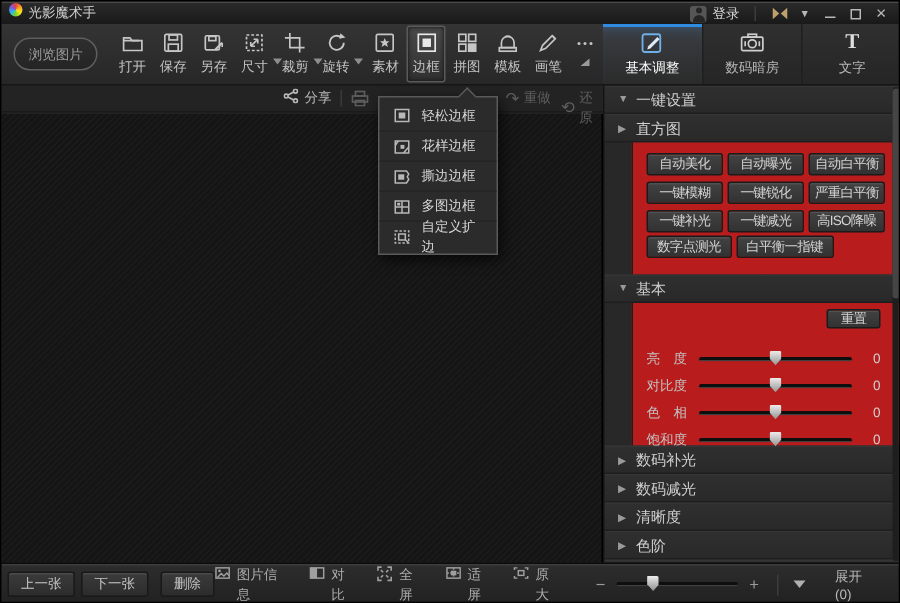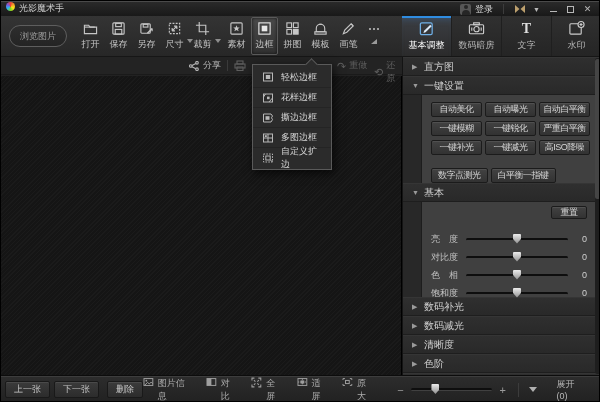--- a/index.html
+++ b/index.html
@@ -53,21 +53,21 @@
   .tab:first-child { border-left:none; }
   .tab.active { background:linear-gradient(#3c3f44,#2b2b2b); color:#fff;
     box-shadow:inset 0 8px 10px -8px rgba(60,140,220,.55); }
   .tab.active::before { content:""; position:absolute; top:0; left:0; right:0; height:2px; background:#2f8ce0; }
   .tab svg, .tab .t-glyph { display:block; }
   .t-glyph { font-family:"Liberation Serif","DejaVu Serif",serif; font-weight:bold; font-size:14px; color:#dedede; line-height:16px; }
 
   
   .actionrow { position:absolute; top:56px; left:0; width:401px; height:18px; background:#232323;
     border-bottom:1px solid #1a1a1a; font-size:9px; z-index:2; }
-  .share { position:absolute; left:188px; top:2px; display:flex; align-items:center; gap:4px; color:#b8b8b8; }
+  .share { position:absolute; left:188px; top:2px; display:flex; gap:4px; color:#b8b8b8; }
   .ar-sep { position:absolute; left:226px; top:3px; width:1px; height:11px; background:#3a3a3a; }
   .print-ic { position:absolute; left:233px; top:3px; color:#5e5e5e; }
   .redo { position:absolute; left:336px; top:2px; display:flex; align-items:center; gap:3px; color:#5e5e5e; }
   .restore { position:absolute; left:373px; top:2px; display:flex; align-items:center; gap:3px; color:#5e5e5e; }
   .glyph-ic { font-size:11px; line-height:12px; }
 
   
   .canvas { position:absolute; top:75px; left:0; width:401px; height:299px;
     background:#151515;
     background-image:repeating-linear-gradient(135deg, rgba(255,255,255,.022) 0, rgba(255,255,255,.022) 1px, transparent 1px, transparent 3px);
@@ -83,26 +83,26 @@
   .menu-item + .menu-item { border-top:1px solid #242424; }
   .menu-item svg { flex:none; }
 
   
   .panel { position:absolute; top:56px; left:401px; width:199px; height:318px; background:#282828;
     border-left:1px solid #141414; overflow:hidden; z-index:2; }
   .sec-head { height:19px; display:flex; align-items:center; gap:6px; padding-left:9px;
     background:linear-gradient(#2f2f2f,#292929); border-top:1px solid #353535; border-bottom:1px solid #1e1e1e;
     color:#d0d0d0; font-size:10px; }
   .arr { font-size:7px; color:#9a9a9a; width:6px; }
-  .sec-body { margin-left:18px; background:#404040; border-left:1px solid #1d1d1d; padding:7px 14px 8px 9px; }
+  .sec-body { margin-left:18px; background:#b91c1c; border-left:1px solid #1d1d1d; padding:7px 14px 8px 9px; }
   .qgrid { display:grid; grid-template-columns:repeat(3,51px); gap:4px 3px; }
   .qbtn { height:15px; display:flex; align-items:center; justify-content:center; font-size:9px; letter-spacing:-.5px;
     color:#d4d4d4; background:linear-gradient(#424242,#323232); border:1px solid #1b1b1b;
     box-shadow:inset 0 1px 0 #505050; border-radius:2px; white-space:nowrap; overflow:hidden; }
-  .qextra { display:flex; gap:3px; margin-top:13px; }
+  .qextra { display:flex; gap:3px; margin-top:2px; }
   .qextra .qbtn { padding:0 6px; }
   .reset-row { display:flex; justify-content:flex-end; margin-bottom:11px; }
   .qbtn.reset { width:36px; height:13px; }
   .slider-row { display:flex; align-items:center; height:18px; gap:7px; }
   .sl-label { width:28px; color:#c2c2c2; font-size:9px; white-space:pre; }
   .sl-track { flex:1; height:3px; background:#0e0e0e; border-radius:2px; border-bottom:1px solid #404040; position:relative; }
   .sl-handle { position:absolute; top:-4px; width:8px; height:10px; transform:translateX(-50%);
     background:linear-gradient(#ececec,#8f8f8f); clip-path:polygon(0 0,100% 0,100% 55%,50% 100%,0 55%);
     border-radius:1px; }
   .sl-value { width:12px; text-align:right; color:#d0d0d0; font-size:9px; }
@@ -198,20 +198,28 @@
       <span>尺寸</span>
       <div class="drop-arrow"></div>
     </div>
     <div class="tool-item">
       <svg width="15" height="15" viewBox="0 0 16 16" fill="none" stroke="#c6c6c6" stroke-width="1.2">
           <path d="M4.5 1v10.5H15M1 4.5h10.5V15"></path>
         </svg>
       <span>裁剪</span>
       <div class="drop-arrow"></div>
     </div>
+    <div class="tool-item">
+      <svg width="15" height="15" viewBox="0 0 16 16" fill="none" stroke="#c6c6c6" stroke-width="1.3">
+          <path d="M13 8a5 5 0 1 1-1.7-3.7"></path>
+          <polygon points="10.6,1.2 14.2,4.2 9.8,5.2" fill="#c6c6c6" stroke="none"></polygon>
+        </svg>
+      <span>旋转</span>
+      <div class="drop-arrow"></div>
+    </div>
 
     <div class="tool-gap"></div>
 
     <div class="tool-item">
       <svg width="15" height="15" viewBox="0 0 16 16" fill="none" stroke="#c6c6c6" stroke-width="1.2">
           <rect x="2" y="2" width="12" height="12" rx="1"></rect>
           <polygon points="8,4.6 9,7 11.4,7 9.5,8.6 10.3,11 8,9.6 5.7,11 6.5,8.6 4.6,7 7,7" fill="#c6c6c6" stroke="none"></polygon>
         </svg>
       <span>素材</span>
     </div>
@@ -270,28 +278,20 @@
           <rect x="6" y="3" width="6" height="2"></rect>
           <circle cx="9" cy="9.7" r="2.8"></circle>
           <path d="M4 8v3.5M14 8v3.5"></path>
         </svg>
       <span>数码暗房</span>
     </div>
     <div class="tab">
       <span class="t-glyph">T</span>
       <span>文字</span>
     </div>
-    <div class="tab">
-      <svg width="17" height="17" viewBox="0 0 18 18" fill="none" stroke="#cdcdcd" stroke-width="1.2">
-          <rect x="2" y="4" width="12" height="11" rx="1"></rect>
-          <circle cx="13.8" cy="4.8" r="3.2" fill="#2c2c2c"></circle>
-          <path d="M13.8 3.2v3.2M12.2 4.8h3.2"></path>
-        </svg>
-      <span>水印</span>
-    </div>
   </div>
 
   <div class="actionrow">
     <div class="share">
       <svg width="10" height="10" viewBox="0 0 10 10" fill="none" stroke="#b8b8b8" stroke-width="1.1">
           <circle cx="8" cy="1.8" r="1.3"></circle>
           <circle cx="1.8" cy="5" r="1.3"></circle>
           <circle cx="8" cy="8.2" r="1.3"></circle>
           <path d="M3 4.4l3.8-2M3 5.7l3.8 2"></path>
         </svg>
@@ -353,27 +353,27 @@
           <rect x="1.5" y="2" width="9" height="8" stroke-dasharray="1.6 1.2"></rect>
           <rect x="3.8" y="4" width="4.4" height="4"></rect>
           <path d="M10.5 10l-2-2"></path>
         </svg>
       <span>自定义扩边</span>
     </div>
   </div>
 
   <div class="panel">
     <div class="sec-head">
+      <span class="arr">▼</span>
+      <span>一键设置</span>
+    </div>
+
+    <div class="sec-head">
       <span class="arr">▶</span>
       <span>直方图</span>
-    </div>
-
-    <div class="sec-head">
-      <span class="arr">▼</span>
-      <span>一键设置</span>
     </div>
     <div class="sec-body" style="height:88px;">
       <div class="qgrid">
         <div class="qbtn">自动美化</div>
         <div class="qbtn">自动曝光</div>
         <div class="qbtn">自动白平衡</div>
         <div class="qbtn">一键模糊</div>
         <div class="qbtn">一键锐化</div>
         <div class="qbtn">严重白平衡</div>
         <div class="qbtn">一键补光</div>

